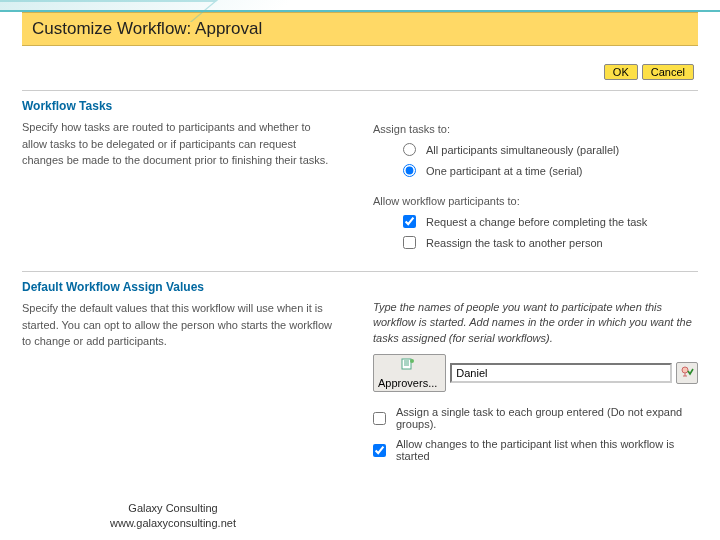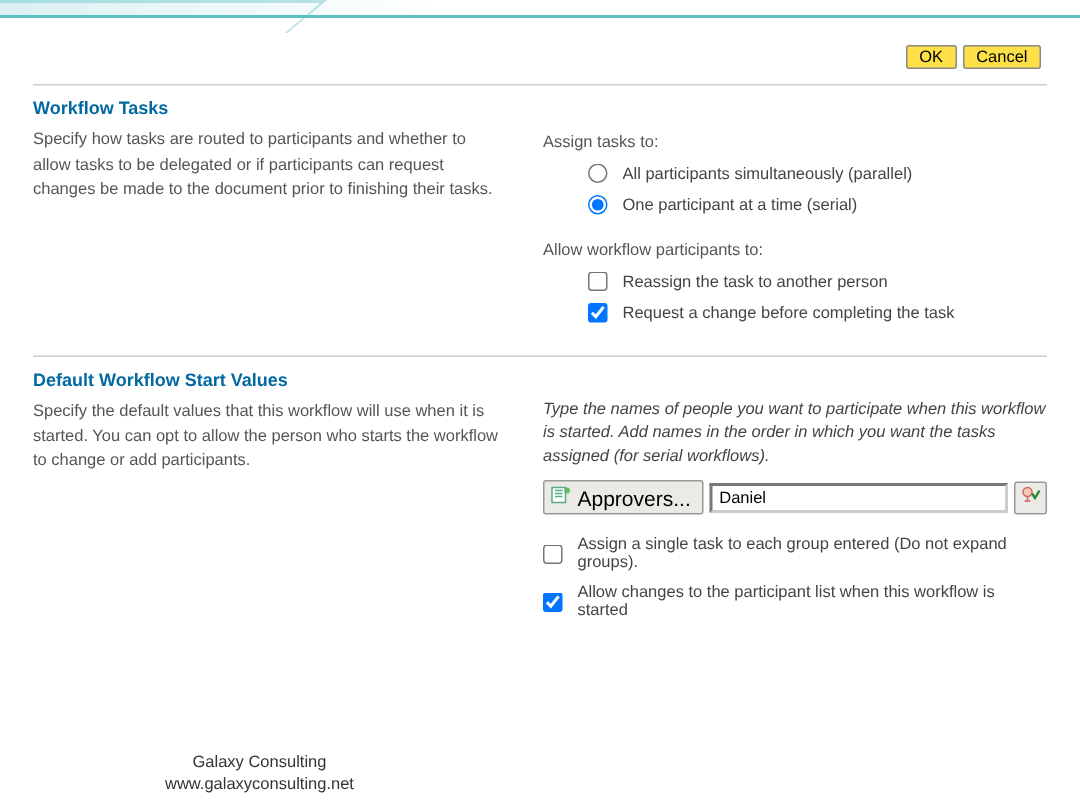--- a/index.html
+++ b/index.html
@@ -55,33 +55,33 @@
     cursor: pointer;
   }
   .section-head {
     font-weight: bold;
     font-size: 12px;
     color: #0369a1;
     border-top: 1px solid #ccc;
     padding-top: 8px;
     margin-bottom: 6px;
   }
-  .cols { display: flex; gap: 20px; justify-content: flex-end; }
+  .cols { display: flex; gap: 31px; justify-content: flex-end; }
   .col-left { width: 320px; color: #555; line-height: 1.5; padding-right:6px;}
   .col-right { flex: 1; color: #444; }
   .subhead { color: #555; margin: 4px 0 4px 0; }
   .opt { display: flex; align-items: center; gap: 10px; padding: 4px 0 4px 30px; }
   .opt input { margin: 0; }
   .section-gap { height: 18px; }
   .picker-row { display: flex; align-items: center; gap: 4px; margin: 8px 0 10px; }
   .picker-btn {
     display: flex; align-items: center; gap: 4px;
     background: #eceae6; border: 1px solid #999;
     padding: 2px 8px 2px 4px; cursor: pointer;
-    font-size: 14px; border-radius: 2px;
+    font-size: 11px; border-radius: 2px; flex-direction: column;
   }
   .picker-input {
     flex: 1; border: 2px inset #ccc; height: 20px; padding: 0 4px;
     font-size: 11px;
   }
   .icon-btn {
     width: 22px; height: 22px; display: flex; align-items: center; justify-content: center;
     background: #eceae6; border: 1px solid #999; cursor: pointer; border-radius:2px;
   }
   .footer-credit {
@@ -94,20 +94,21 @@
     line-height: 1.3;
   }
 </style>
 </head>
 <body>
 
 <div class="slide-stripe"></div>
 
 <div class="panel">
 
+  <div class="title-bar">Customize Workflow: Approval</div>
 
   <div class="topbtns">
     <button class="btn3d">OK</button>
     <button class="btn3d">Cancel</button>
   </div>
 
   <div class="section-head">Workflow Tasks</div>
   <div class="cols">
     <div class="col-left">Specify how tasks are routed to participants and whether to allow tasks to be delegated or if participants can request changes be made to the document prior to finishing their tasks.</div>
     <div class="col-right">
@@ -116,33 +117,33 @@
         <input type="radio" name="assign" style="">
         <span>All participants simultaneously (parallel)</span>
       </label>
       <label class="opt">
         <input type="radio" name="assign" checked="" style="">
         <span>One participant at a time (serial)</span>
       </label>
 
       <div class="subhead" style="margin-top:14px">Allow workflow participants to:</div>
       <label class="opt">
+        <input type="checkbox" checked="" style="">
+        <span>Request a change before completing the task</span>
+      </label>
+      <label class="opt">
         <input type="checkbox" style="">
         <span>Reassign the task to another person</span>
-      </label>
-      <label class="opt">
-        <input type="checkbox" checked="" style="">
-        <span>Request a change before completing the task</span>
       </label>
     </div>
   </div>
 
   <div class="section-gap"></div>
 
-  <div class="section-head">Default Workflow Start Values</div>
+  <div class="section-head">Default Workflow Assign Values</div>
   <div class="cols">
     <div class="col-left">Specify the default values that this workflow will use when it is started. You can opt to allow the person who starts the workflow to change or add participants.</div>
     <div class="col-right">
       <div style="line-height:1.4;font-style:italic;">Type the names of people you want to participate when this workflow is started.  Add names in the order in which you want the tasks assigned (for serial workflows).</div>
 
       <div class="picker-row">
         <button class="picker-btn">
           <span>
             <svg width="14" height="14" viewBox="0 0 14 14">
               <rect x="1" y="2" width="9" height="10" fill="#fff" stroke="#5a8"></rect>

